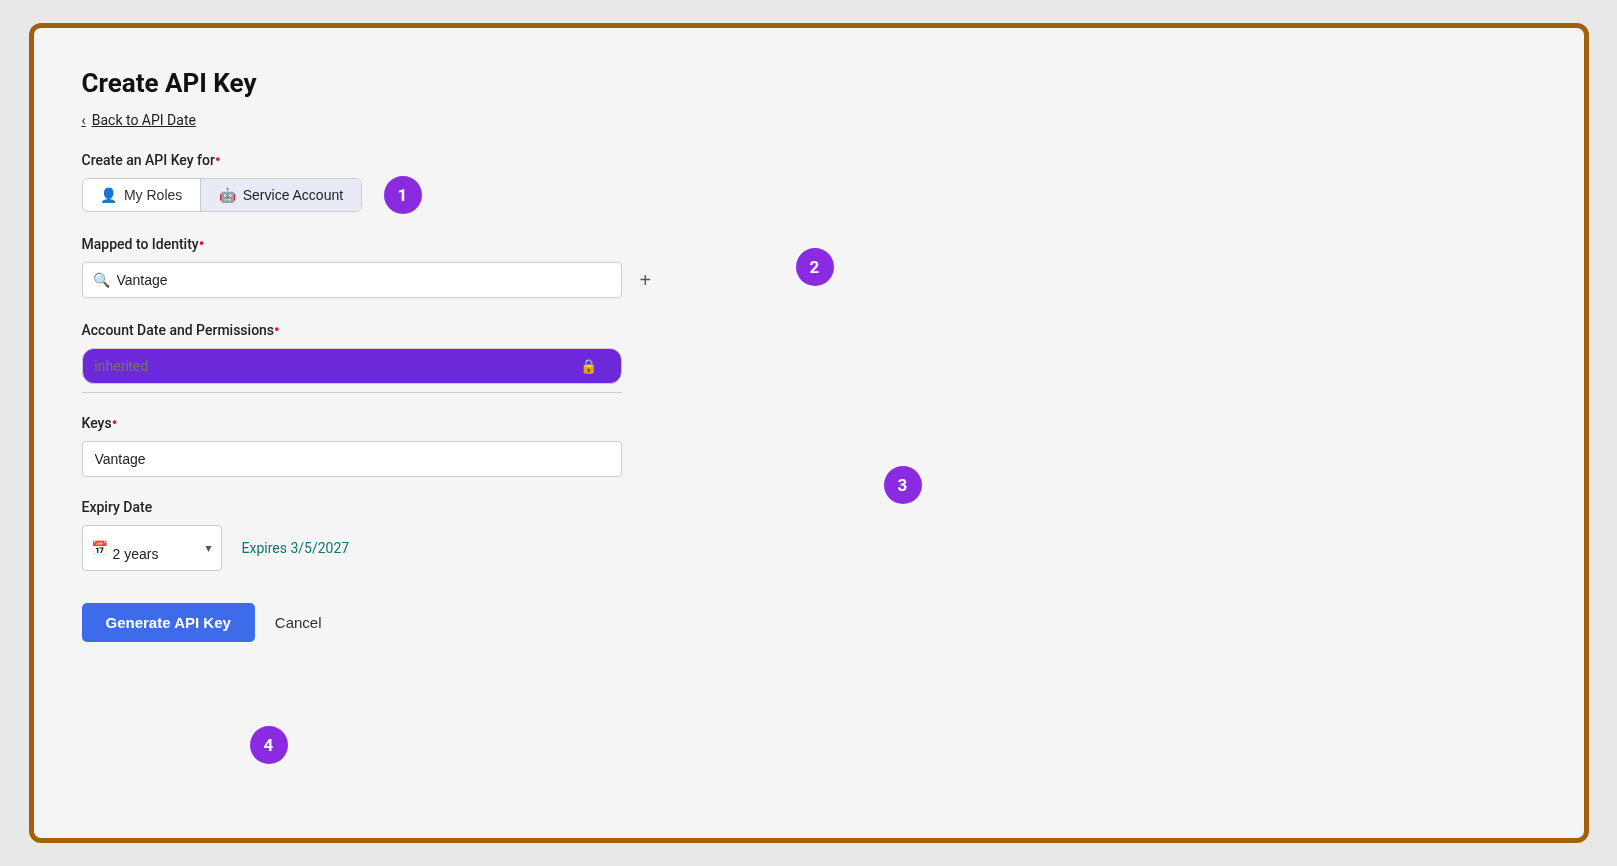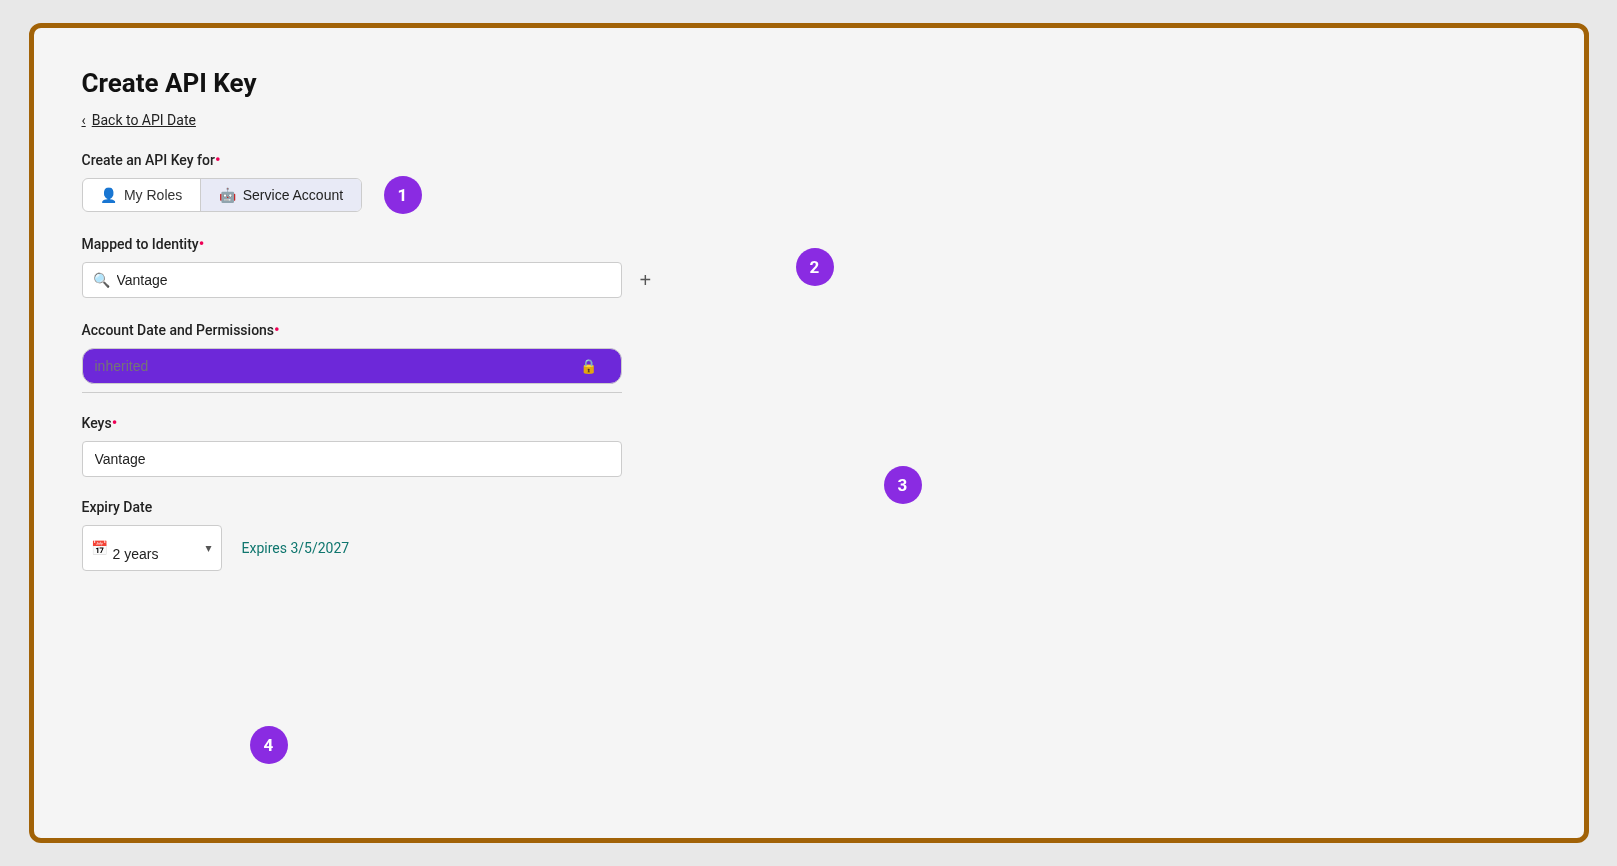--- a/index.html
+++ b/index.html
@@ -322,19 +322,23 @@
         <option>1 year</option>
         <option selected="">2 years</option>
         <option>3 years</option>
         <option>Never</option>
       </select>
       <span class="chevron-icon">▾</span>
     </div>
     <span class="expires-text">Expires 3/5/2027</span>
   </div>
 
+  <div class="action-row">
+    <button class="generate-btn">Generate API Key</button>
+    <button class="cancel-btn">Cancel</button>
+  </div>
 
   
   <div class="badge badge-1">1</div>
   <div class="badge badge-2">2</div>
   <div class="badge badge-3">3</div>
   <div class="badge badge-4">4</div>
 </div>
 
 </body></html>

